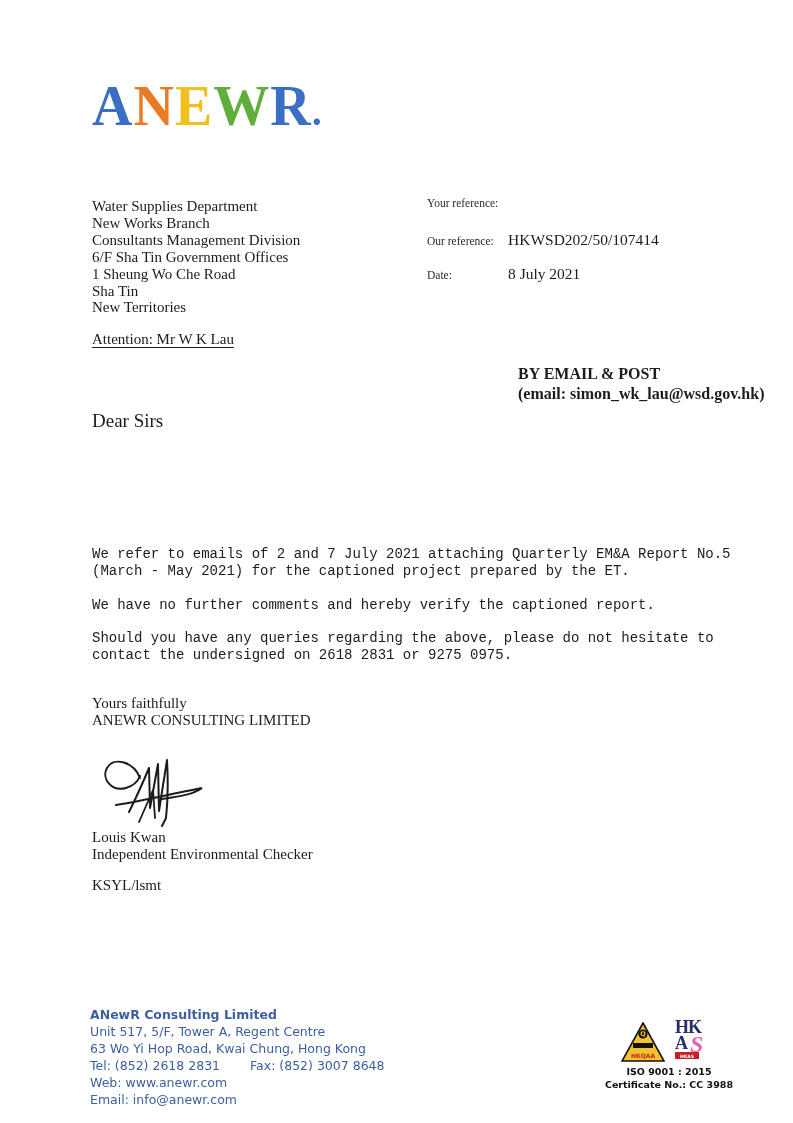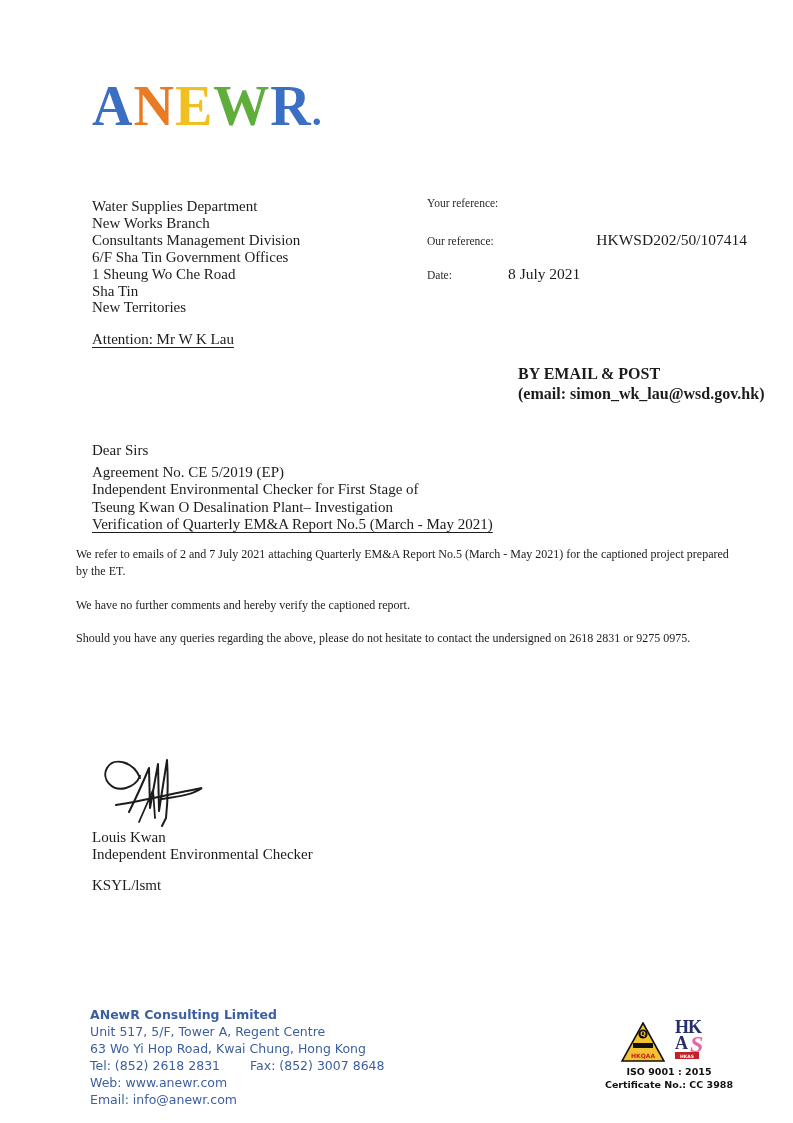--- a/index.html
+++ b/index.html
@@ -55,59 +55,60 @@
   }
   .ref-row { display: flex; margin-bottom: 14px; align-items: baseline; }
   .ref-label {
     width: 81px;
     flex: 0 0 81px;
     font-size: 11.5px;
     color: #2a2a2a;
   }
   .ref-value { font-size: 15.5px; }
   .ref-row.r1 { height: 20px; }
-  .ref-row.r2 { height: 20px; justify-content: space-between; }
+  .ref-row.r2 { height: 20px; }
 
   
   .delivery {
     position: absolute;
     left: 518px;
     top: 364px;
     font-size: 16px;
     font-weight: bold;
     line-height: 19.5px;
   }
 
   .salutation {
     position: absolute;
     left: 92px;
-    top: 442px;
-    font-size: 15px;
+    top: 410px;
+    font-size: 19px;
     text-align: right;
   }
 
   .subject {
     position: absolute;
     left: 92px;
     top: 464px;
     font-size: 15px;
     line-height: 17.4px;
   }
   .subject .underlined {
     text-decoration: underline;
     text-underline-offset: 3px;
   }
 
   .body-text {
     position: absolute;
-    left: 76px;
+    left: 92px;
     top: 546px;
     width: 662px;
-    font-size: 12px;
+    font-size: 14px;
     line-height: 16.8px;
+    font-family: Liberation Mono, monospace;
   }
   .body-text p { margin: 0 0 17px 0; }
 
   .closing {
     position: absolute;
     left: 92px;
     top: 695px;
     font-size: 15px;
     line-height: 17.2px;
   }
@@ -207,33 +208,31 @@
     </div>
   </div>
 
   <div class="delivery">
     <div>BY EMAIL &amp; POST</div>
     <div>(email: simon_wk_lau@wsd.gov.hk)</div>
   </div>
 
   <div class="salutation">Dear Sirs</div>
 
-  <div class="subject">
-    <div>Agreement No. CE 5/2019 (EP)</div>
-    <div>Independent Environmental Checker for First Stage of</div>
-    <div>Tseung Kwan O Desalination Plant– Investigation</div>
-    <div class="underlined">Verification of Quarterly EM&amp;A Report No.5 (March - May 2021)</div>
-  </div>
 
   <div class="body-text">
     <p>We refer to emails of 2 and 7 July 2021 attaching Quarterly EM&amp;A Report No.5 (March - May 2021) for the captioned project prepared by the ET.</p>
     <p>We have no further comments and hereby verify the captioned report.</p>
     <p>Should you have any queries regarding the above, please do not hesitate to contact the undersigned on 2618 2831 or 9275 0975.</p>
   </div>
 
+  <div class="closing">
+    <div>Yours faithfully</div>
+    <div>ANEWR CONSULTING LIMITED</div>
+  </div>
 
   <div class="signature-wrap">
     <svg width="120" height="84" viewBox="0 0 120 84" fill="none" xmlns="http://www.w3.org/2000/svg">
       <path d="M44 30 C 38 14, 18 8, 11 20 C 5 31, 16 44, 30 40 C 37 38, 42 33, 44 28" stroke="#1c1c1c" stroke-width="2" stroke-linecap="round" fill="none"></path>
       <path d="M33 64 C 40 50, 48 32, 53 20 L 54 60 L 62 16 L 63 63 L 71 12 C 72 30, 72 52, 70 70 L 66 78" stroke="#1c1c1c" stroke-width="2" stroke-linecap="round" stroke-linejoin="round" fill="none"></path>
       <path d="M43 74 L 57 42 L 59 70" stroke="#1c1c1c" stroke-width="1.8" stroke-linecap="round" fill="none"></path>
       <path d="M20 57 C 46 53, 84 44, 106 40 C 98 46, 86 48, 66 51" stroke="#1c1c1c" stroke-width="2" stroke-linecap="round" fill="none"></path>
     </svg>
   </div>
 

